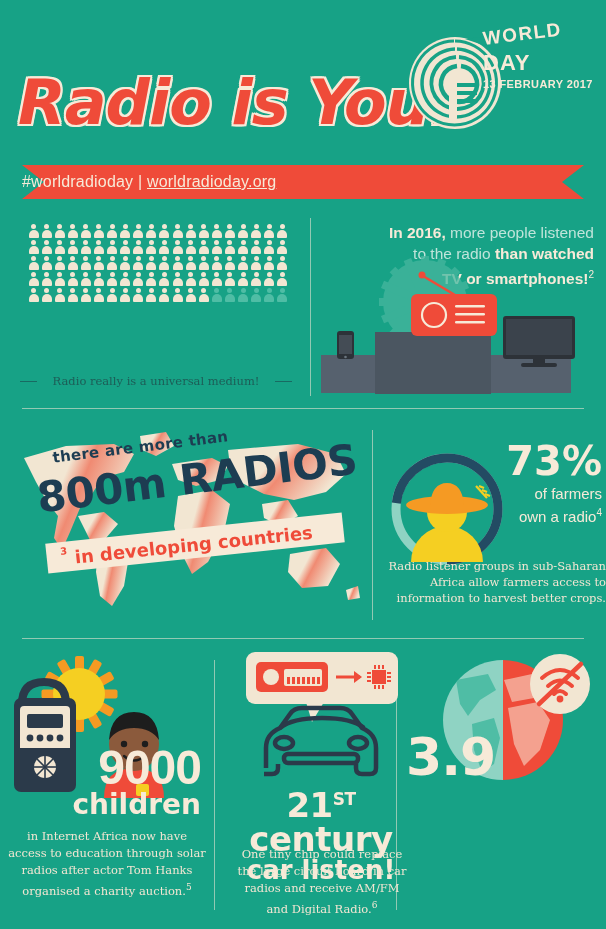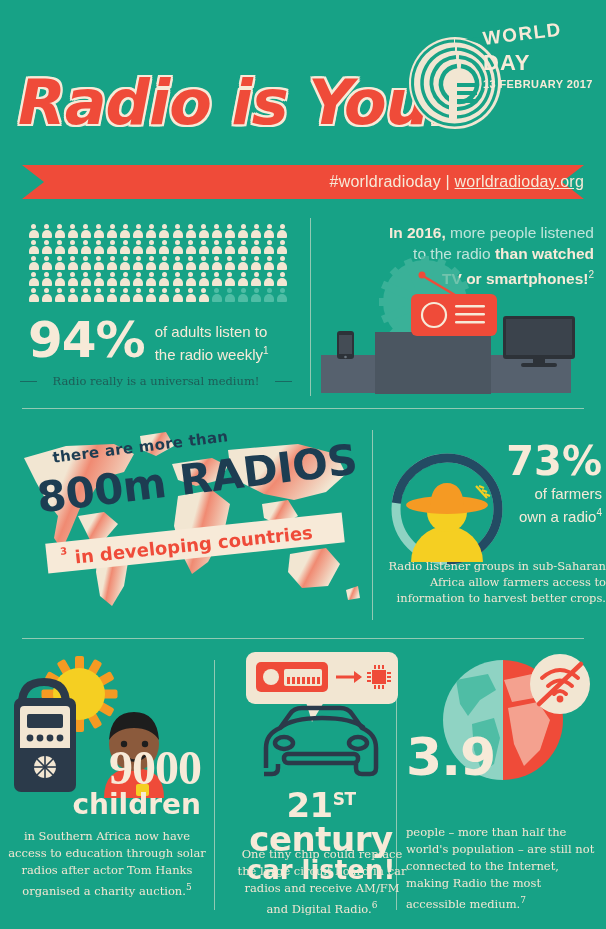--- a/index.html
+++ b/index.html
@@ -30,21 +30,21 @@
   .wrd .w3{font-size:22px;font-weight:bold;letter-spacing:1px;line-height:25px;display:block;}
   .wrd .w4{font-size:11px;font-weight:bold;letter-spacing:.4px;line-height:14px;display:block;margin-top:2px;}
 
   
   .ribbon{position:absolute;left:22px;top:165px;width:562px;height:34px;}
   .ribbon-clip{position:absolute;left:0;top:0;width:562px;height:34px;
     background:#ef4b39;
     clip-path:polygon(0 0,562px 0,540px 17px,562px 34px,0 34px,22px 17px);
     -webkit-clip-path:polygon(0 0,562px 0,540px 17px,562px 34px,0 34px,22px 17px);}
   .ribbon-text{position:absolute;left:0;top:0;width:562px;height:34px;line-height:34px;
-    text-align:right;color:#f7ead8;font-size:16px;letter-spacing:.2px;}
+    text-align:left;color:#f7ead8;font-size:16px;letter-spacing:.2px;}
   .ribbon-text u{text-decoration:underline;}
 
   
   .hr{position:absolute;height:1px;background:rgba(247,234,216,.55);}
   .vr{position:absolute;width:1px;background:rgba(247,234,216,.55);}
 
   
   .sec1l{position:absolute;left:0;top:212px;width:310px;height:190px;}
   .people{position:absolute;left:28px;top:12px;width:262px;}
   .prow{display:flex;gap:2.1px;margin-bottom:2px;}
@@ -94,21 +94,21 @@
   .f73sub sup{font-size:10px;}
   .fnote{position:absolute;left:0px;top:136px;width:228px;text-align:right;
     font-family:"DejaVu Serif",serif;font-size:11.5px;line-height:16px;color:#f2e6d2;}
 
   
   .sec3{position:absolute;left:0;top:642px;width:606px;height:287px;}
   .p1{position:absolute;left:0;top:0;width:213px;height:287px;}
   .p2{position:absolute;left:232px;top:0;width:178px;height:287px;}
   .p3{position:absolute;left:398px;top:0;width:208px;height:287px;}
 
-  .n9000{position:absolute;right:12px;top:102px;font-family:Liberation Serif, serif;
+  .n9000{position:absolute;right:12px;top:102px;font-family:Liberation Sans, sans-serif;
     font-size:48px;font-weight:bold;color:#f7ead8;line-height:48px;letter-spacing:-1px;margin-left:29px;}
   .n9000s{position:absolute;right:12px;top:148px;font-family:"DejaVu Sans",sans-serif;
     font-size:28px;font-weight:bold;color:#f7ead8;line-height:30px;}
   .b1txt{position:absolute;left:8px;top:186px;width:198px;text-align:center;
     font-family:"DejaVu Serif",serif;font-size:11.5px;line-height:17px;color:#f2e6d2;}
   .b1txt sup{font-size:9px;}
 
   .c21{position:absolute;left:0;top:140px;width:178px;text-align:center;
     font-family:"DejaVu Sans",sans-serif;color:#f7ead8;}
   .c21 .r1{font-size:34px;font-weight:bold;line-height:34px;letter-spacing:-.5px;}
@@ -576,27 +576,20 @@
           <div class="person off">
             <i></i>
             <b></b>
           </div>
           <div class="person off">
             <i></i>
             <b></b>
           </div>
         </div>
       </div>
-    <div class="stat94">
-      <div class="big">94%</div>
-      <div class="lbl">
-        <span>of adults listen to</span><br>
-        <span>the radio weekly</span><sup>1</sup>
-      </div>
-    </div>
     <div class="tagline">
       <div class="ln"></div>
       <div class="tx">Radio really is a universal medium!</div>
       <div class="ln"></div>
     </div>
   </div>
 
   <div class="sec1r">
     <div class="s1r-text">
       <b>In 2016,</b><span class="lt"> more people listened</span><br>
@@ -752,21 +745,21 @@
           <rect x="136" y="136" width="13" height="12" rx="2" fill="#f5cf22"></rect>
           <ellipse cx="134" cy="96" rx="25" ry="27" fill="#8b5a3c"></ellipse>
           <path d="M109 92 q2 -28 25 -28 q23 0 25 28 q-8 -12 -25 -12 q-17 0 -25 12 Z" fill="#1d1d1d"></path>
           <circle cx="124" cy="96" r="3.2" fill="#1d1d1d"></circle>
           <circle cx="145" cy="96" r="3.2" fill="#1d1d1d"></circle>
           <path d="M124 108 q10 9 21 0" fill="none" stroke="#1d1d1d" stroke-width="2.4" stroke-linecap="round"></path>
         </g>
       </svg>
       <div class="n9000">9000</div>
       <div class="n9000s">children</div>
-      <div class="b1txt"><span>in Southern Africa now have access to education through solar radios after actor Tom Hanks organised a charity auction.</span><sup>5</sup></div>
+      <div class="b1txt"><span>in Internet Africa now have access to education through solar radios after actor Tom Hanks organised a charity auction.</span><sup>5</sup></div>
     </div>
 
     <div class="p2">
       <svg viewBox="0 0 178 140" style="position:absolute;left:0;top:6px;width:178px;height:140px;">
 
         <g>
           <rect x="14" y="4" width="152" height="52" rx="9" fill="#f2e6d2"></rect>
           <path d="M74 54 L92 54 L80 74 Z" fill="#f2e6d2"></path>
         </g>
 
@@ -848,16 +841,15 @@
           <g fill="none" stroke="#ef4b39" stroke-width="4" stroke-linecap="round">
             <path d="M144 32 q18 -16 36 0"></path>
             <path d="M150 40 q12 -11 24 0"></path>
             <path d="M156 48 q6 -6 12 0"></path>
           </g>
           <circle cx="162" cy="53" r="3.4" fill="#ef4b39"></circle>
           <line x1="141" y1="58" x2="183" y2="18" stroke="#ef4b39" stroke-width="4.5" stroke-linecap="round"></line>
         </g>
       </svg>
       <div class="n39">3.9</div>
-      <div class="b3txt"><span>people – more than half the world's population – are still not connected to the Internet, making Radio the most accessible medium.</span><sup>7</sup></div>
     </div>
   </div>
 </div>
 
 </body></html>

